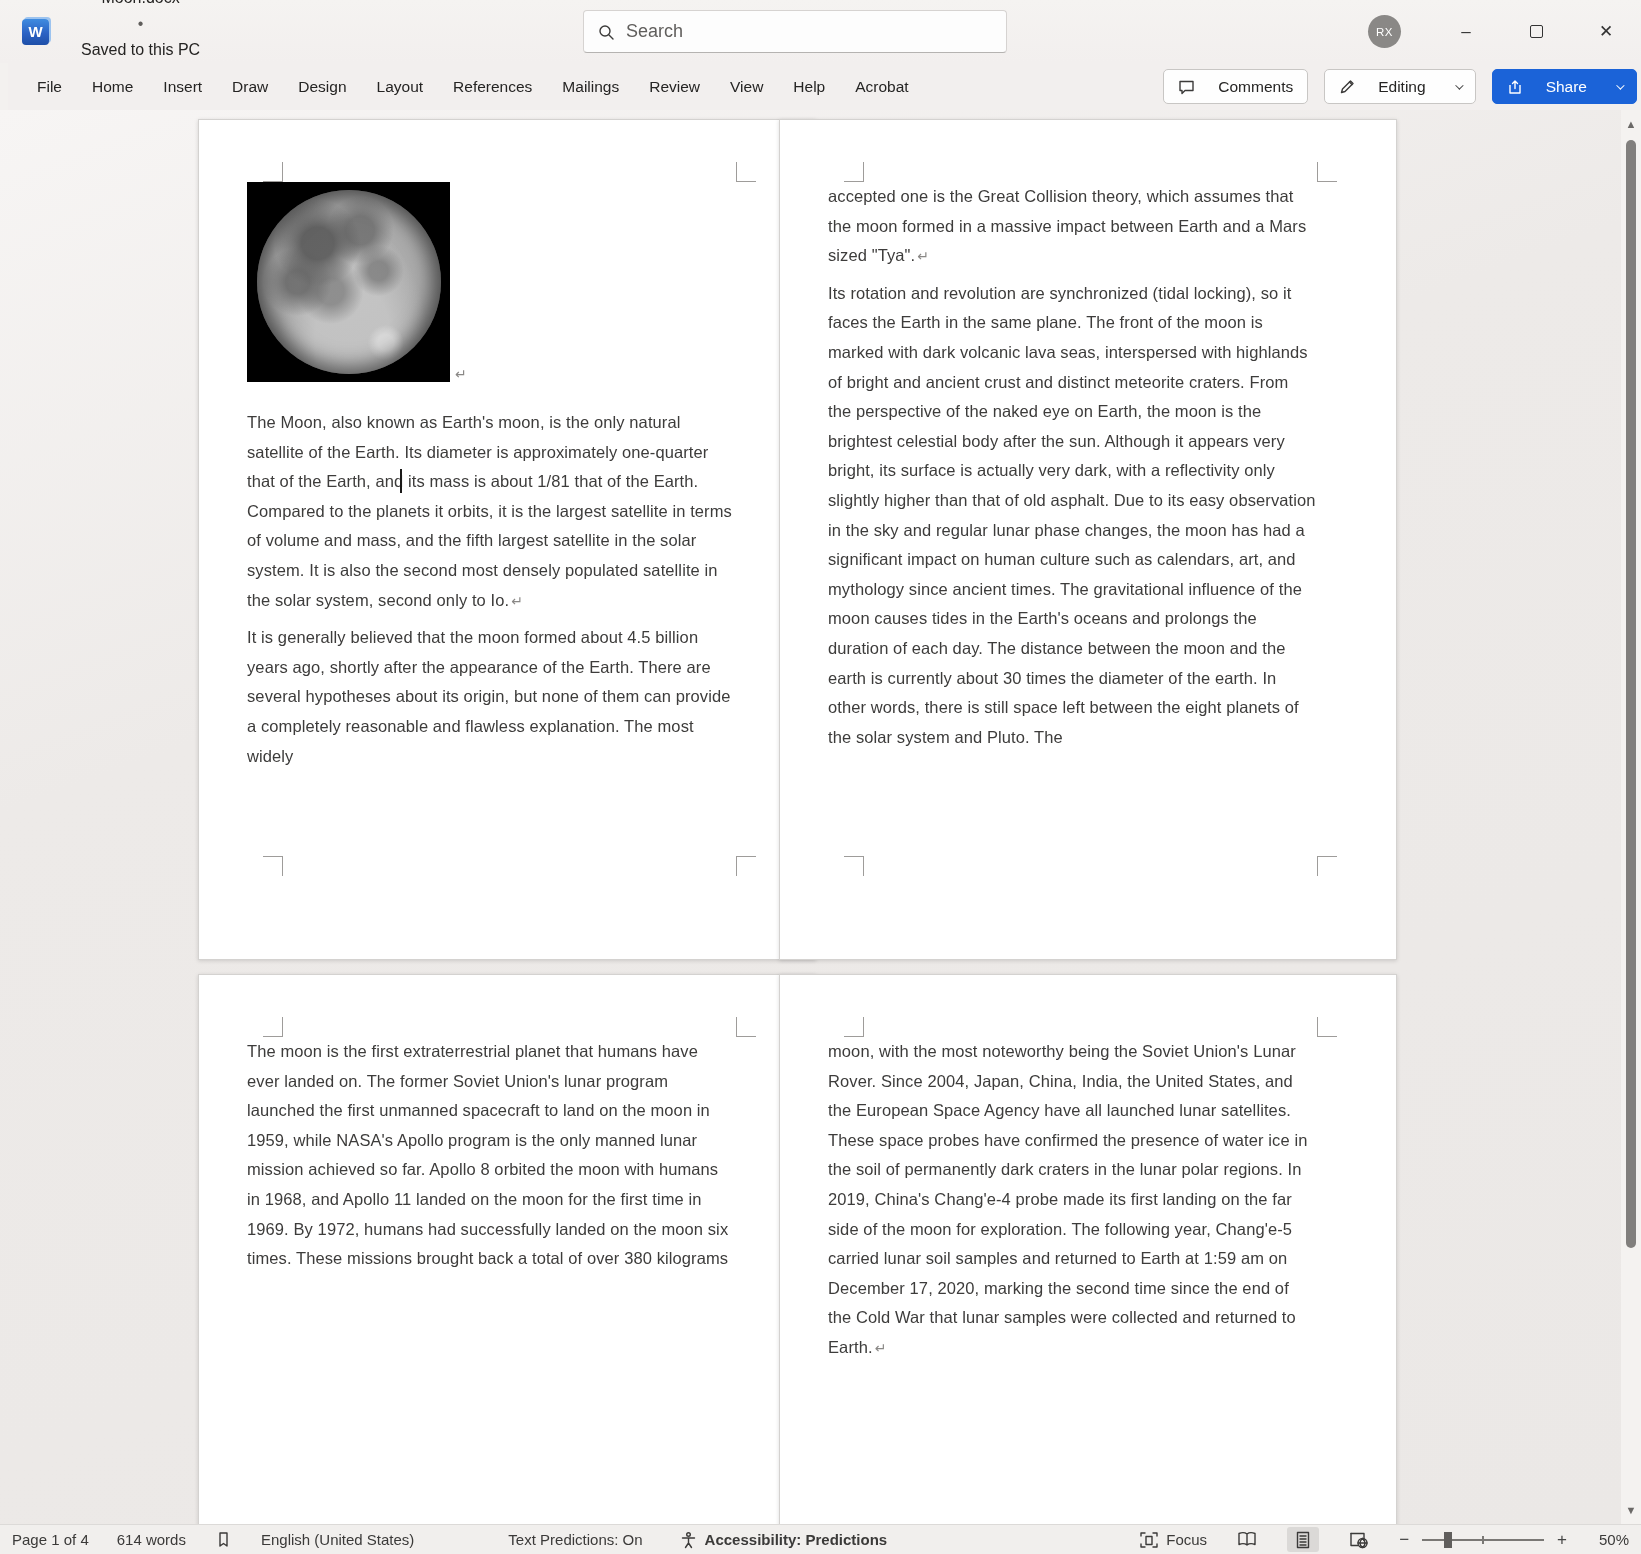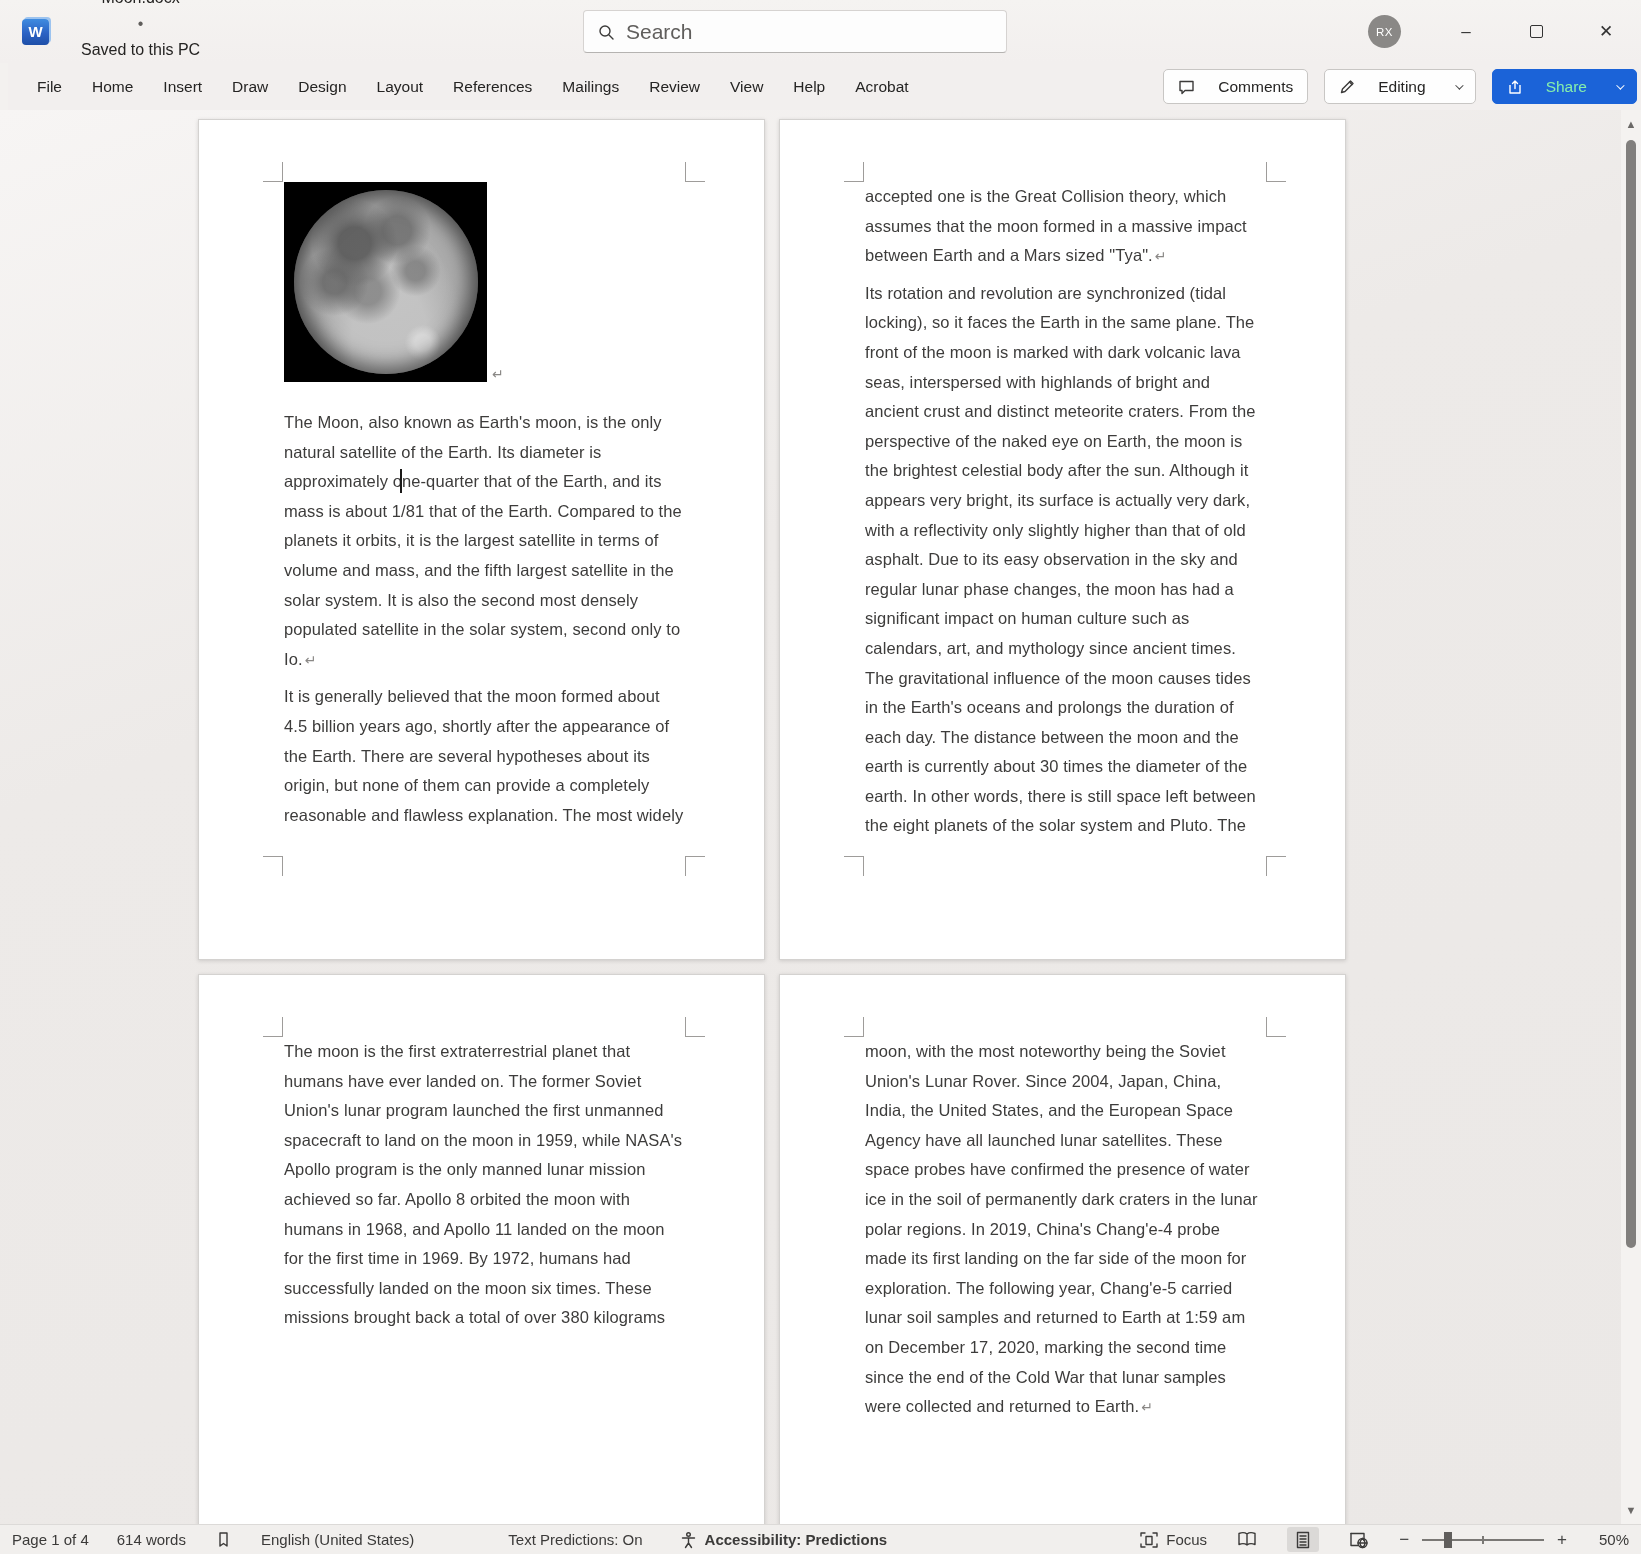--- a/index.html
+++ b/index.html
@@ -14,48 +14,48 @@
     background:linear-gradient(180deg,#3f8ce0 0%,#2b62c4 55%,#1e4fa8 100%);
     color:#fff; font-weight:bold; font-size:15px; display:flex; align-items:center; justify-content:center;
     box-shadow:2px -2px 0 0 #9cc3ef; }
   .doc-title { margin-left:32px; font-size:16px; color:#252423; display:flex; align-items:center; gap:8px; white-space:nowrap;flex-direction:column; }
   .doc-title .sep { color:#5f5d5b; }
   .chev { display:inline-block; width:8px; height:8px; border-right:1.6px solid #444; border-bottom:1.6px solid #444;
     transform:rotate(45deg) translateY(-2px); margin-left:4px; }
   .chev.small { width:6px; height:6px; margin-left:6px; }
   .search-box { position:absolute; left:583px; top:10px; width:424px; height:43px; background:#fdfdfd;
     border:1px solid #d6d3d1; border-bottom-color:#b5b3b1; border-radius:4px; display:flex; align-items:center; padding:0 14px; gap:12px; }
-  .search-box input { border:none; outline:none; background:transparent; font-size:21px; color:#333; width:330px;
+  .search-box input { border:none; outline:none; background:transparent; font-size:18px; color:#333; width:330px;
     font-family:"Liberation Sans", sans-serif; }
   .search-box input::placeholder { color:#605e5c; }
   .tb-right { position:absolute; right:0; top:0; height:63px; display:flex; align-items:center; }
   .avatar { width:33px; height:33px; border-radius:50%; background:#8a8886; color:#fff; font-size:11.5px;
     display:flex; align-items:center; justify-content:center; letter-spacing:.5px; margin-right:30px; }
   .winbtn { width:70px; height:63px; display:flex; align-items:center; justify-content:center; font-size:17px; color:#333; cursor:default; }
   .maxbox { width:13px; height:13px; border:1.5px solid #333; border-radius:2px; }
 
   
   .menubar { position:absolute; left:8px; top:63px; width:100%; height:47px; display:flex; align-items:center;
     background:#f2efee; }
   .tabs { display:flex; align-items:center; padding-left:14px; }
   .tab { padding:0 15px; font-size:15.5px; color:#252423; height:40px; display:flex; align-items:center; cursor:default; }
   .mb-right { margin-left:auto; display:flex; align-items:center; gap:16px; padding-right:12px; }
   .btn { height:35px; display:flex; align-items:center; gap:23px; padding:0 14px; border:1px solid #c8c6c4;
     border-radius:5px; background:#fefefe; font-size:15.5px; color:#252423; }
   .btn svg { flex:0 0 auto; }
-  .btn-share { background:#1b63d8; border-color:#1b63d8; color:#86efac; }
+  .btn-share { background:#1b63d8; border-color:#1b63d8; color:#ffffff; }
   .btn-share .chev.small { border-color:#fff; }
 
   
   .canvas { position:absolute; left:0; top:110px; width:1641px; height:1414px; overflow:hidden;
     background:linear-gradient(160deg,#f7f5f4 0%,#edeae8 35%,#ebe8e6 100%); }
   .pages-wrap { position:absolute; left:198px; top:9px; display:grid;
     grid-template-columns:567px 567px; column-gap:14px; row-gap:14px; }
-  .page { position:relative; width:567px; height:841px; background:#fff; border:1px solid #d4d2d0;
-    box-shadow:0 1px 4px rgba(0,0,0,.14); padding:62px 80px 0 85px; }
+  .page { position:relative; width:618px; height:841px; background:#fff; border:1px solid #d4d2d0;
+    box-shadow:0 1px 4px rgba(0,0,0,.14); padding:62px 80px 0 48px; }
   .cm { position:absolute; width:20px; height:20px; border:0 solid #9e9c9a; }
   .cm.tl { left:64px;  top:42px;  border-right-width:1.5px; border-bottom-width:1.5px; }
   .cm.tr { right:59px; top:42px;  border-left-width:1.5px;  border-bottom-width:1.5px; }
   .cm.bl { left:64px;  top:736px; border-right-width:1.5px; border-top-width:1.5px; }
   .cm.br { right:59px; top:736px; border-left-width:1.5px;  border-top-width:1.5px; }
   .para { font-size:16.5px; line-height:29.6px; color:#3d3c3b; margin-bottom:7px; letter-spacing:.1px; }
   .pmark { color:#8a8886; font-size:14px; margin-left:2px; }
   .img-row { display:flex; align-items:flex-end; gap:3px; margin-bottom:26px; }
   .moon-img { width:203px; height:200px; background:#000; position:relative; }
   .moon { position:absolute; left:10px; top:8px; width:184px; height:184px; border-radius:50%;

